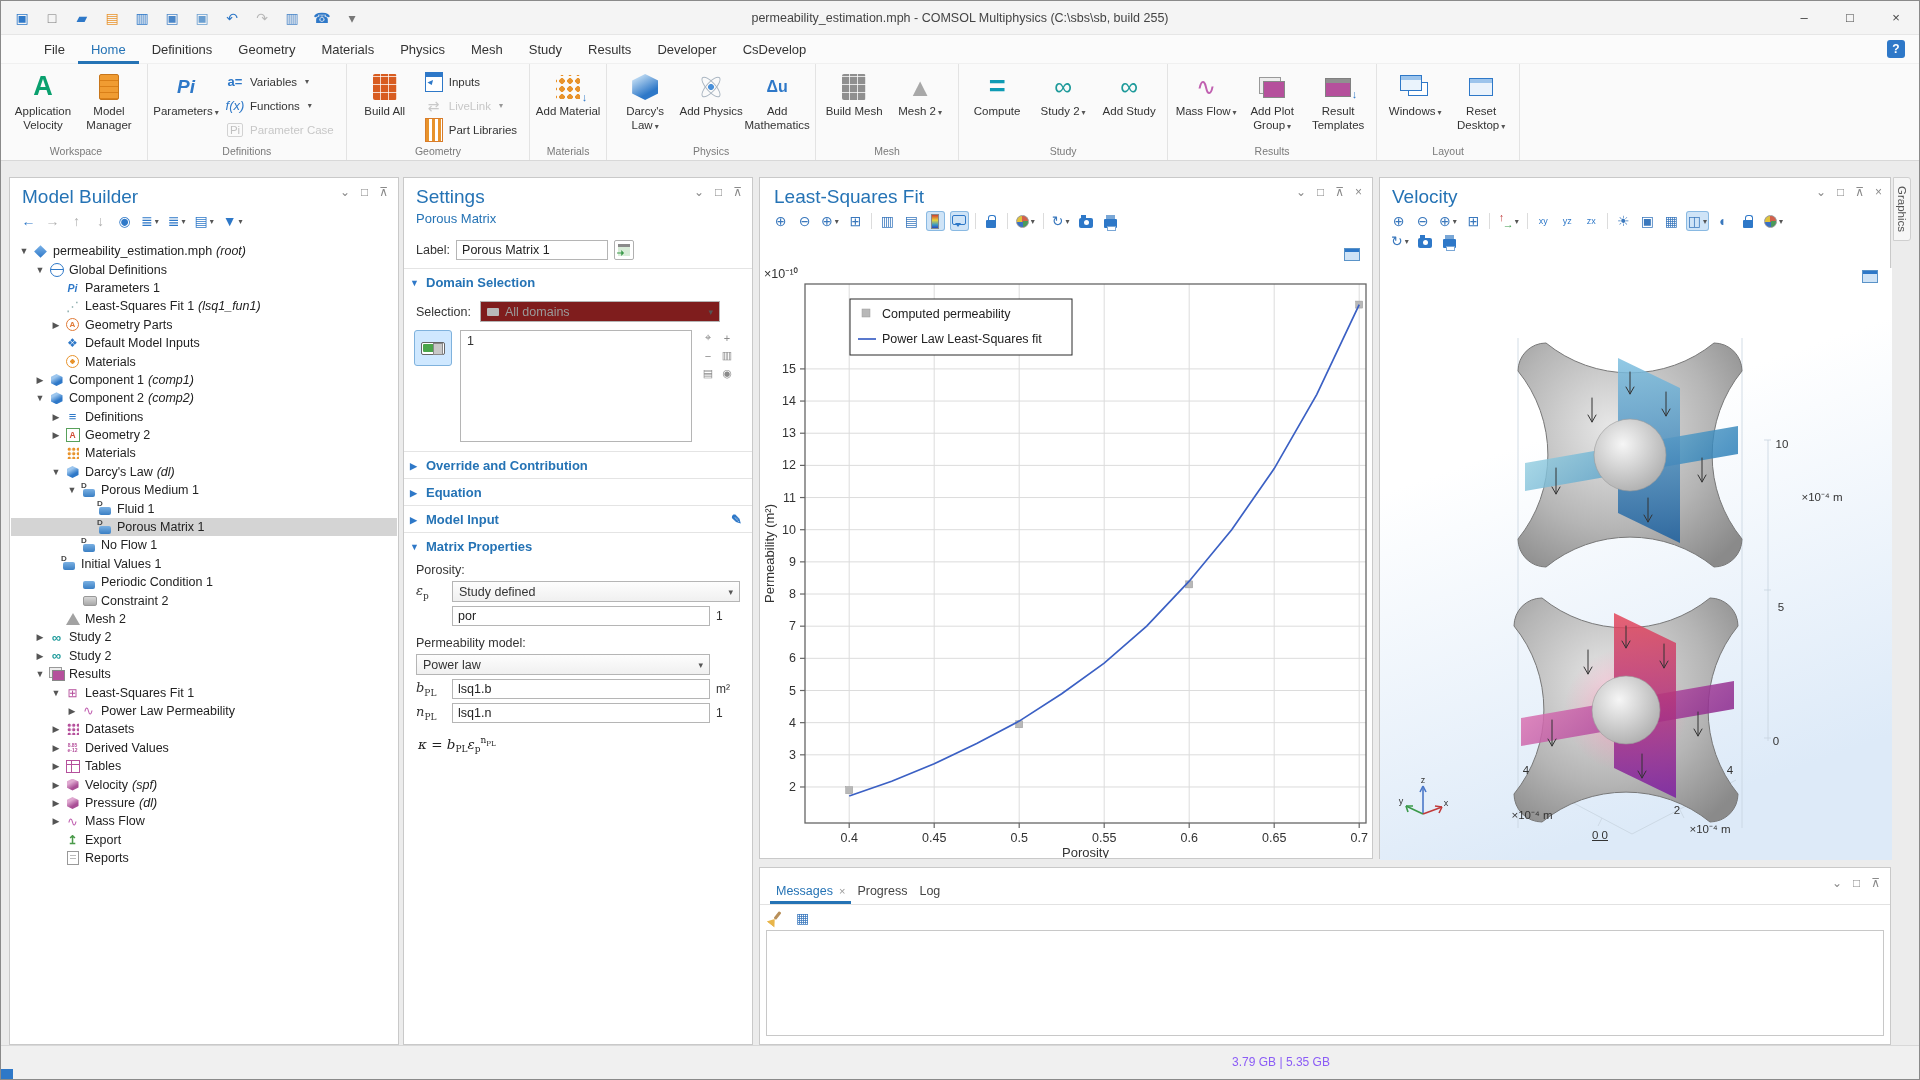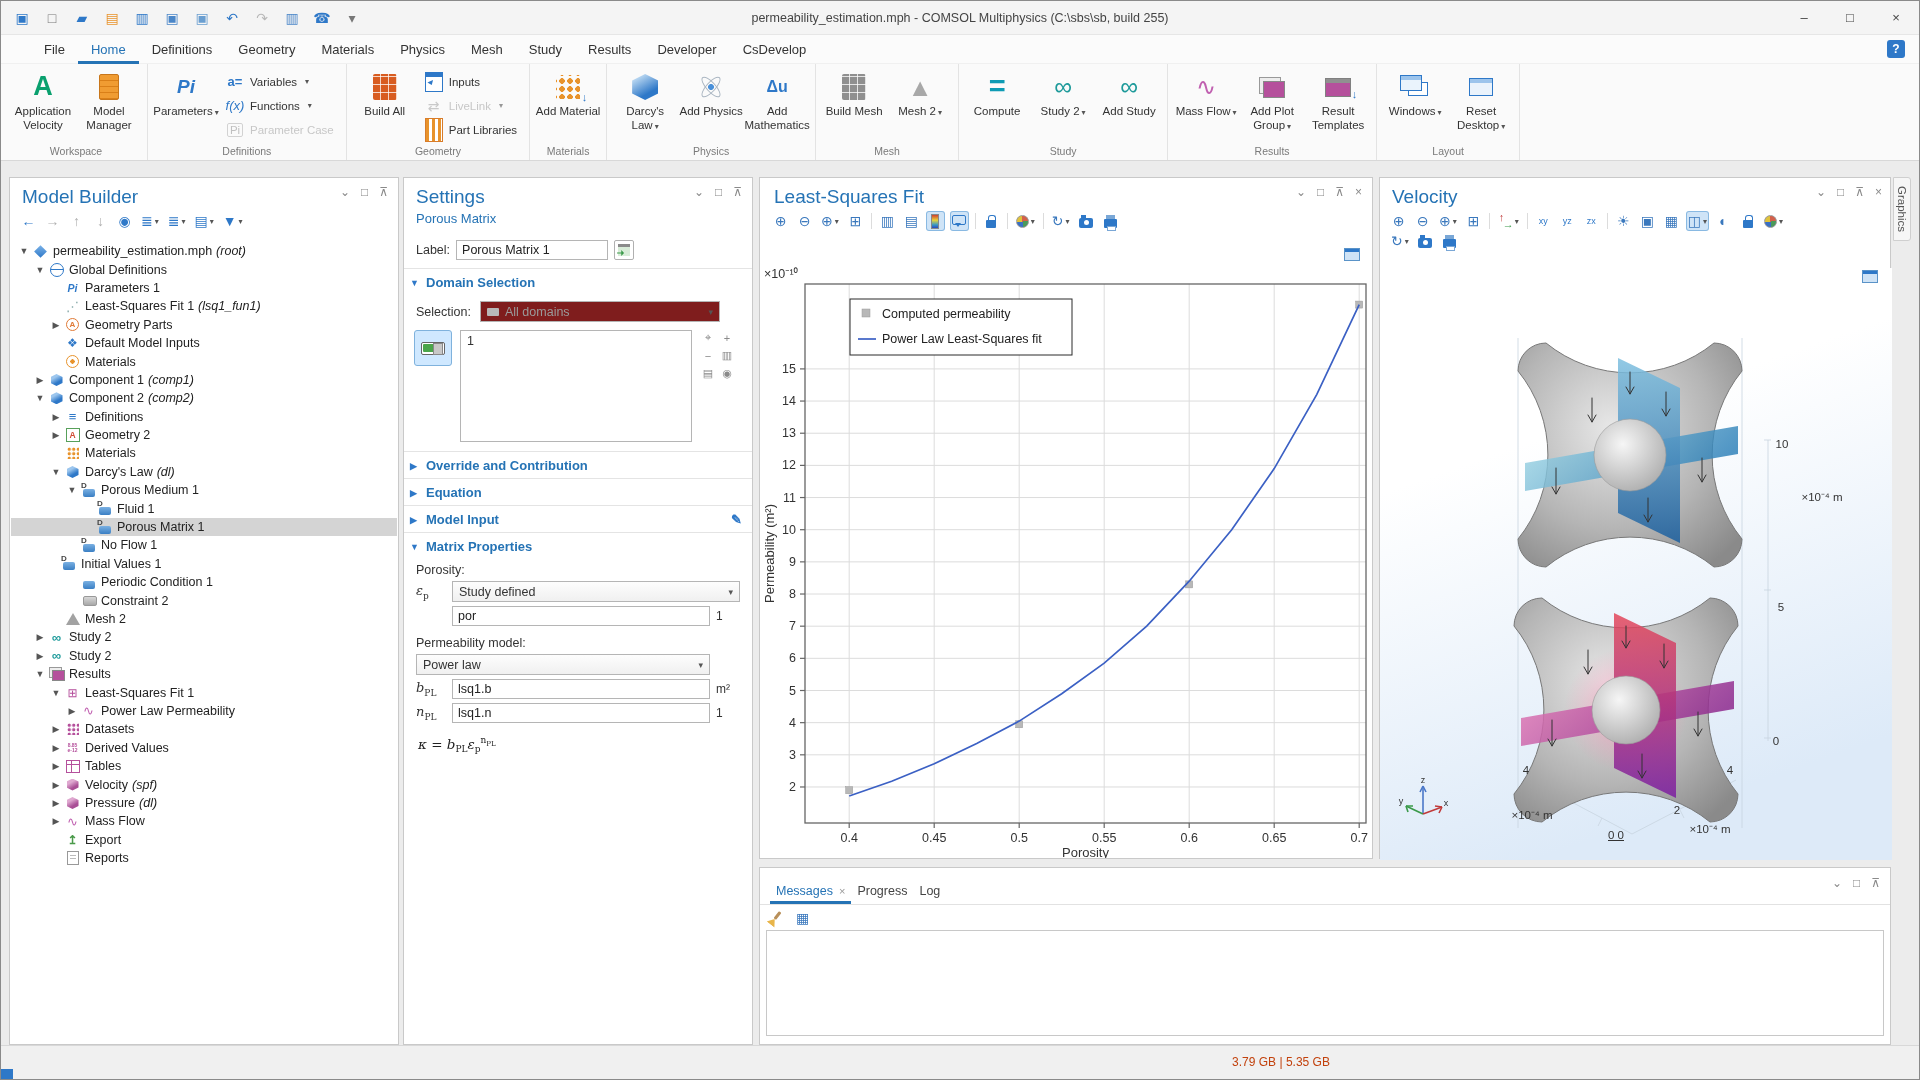--- a/index.html
+++ b/index.html
@@ -221,21 +221,21 @@
   .mtab .closex{color:#999;font-size:11px}
   #msg-area{position:absolute;left:6px;right:6px;top:62px;bottom:8px;background:#fff;border:1px solid #c8c8c8}
 
   
   #graphics-strip{position:absolute;left:1892,top:16px;width:26px}
   .vtab{writing-mode:vertical-rl;font-size:11.5px;color:#555;background:#f6f6f6;border:1px solid #cfcfcf;
         padding:8px 2px;border-radius:0 3px 3px 0}
 
   
   #statusbar{position:absolute;left:0;right:0;bottom:0;height:34px;background:#f0f0f0;border-top:1px solid #d8d8d8}
-  #status-mem{position:absolute;left:1180px;width:200px;text-align:center;top:9px;font-size:12px;color:#c2410c}
+  #status-mem{position:absolute;left:1180px;width:200px;text-align:center;top:9px;font-size:12px;color:#8b5cf6}
   #status-square{position:absolute;left:0;bottom:0;width:12px;height:10px;background:#2e78c8}
 </style>
 </head>
 <body>
 
 <div id="titlebar">
   <div id="qa">
       <span class="qa-ic" style="color: rgb(46, 120, 200);">▣</span>
       <span class="qa-ic" style="color: rgb(119, 119, 119);">□</span>
       <span class="qa-ic" style="color: rgb(46, 120, 200);">▰</span>
@@ -1081,21 +1081,21 @@
 
     <div id="vel-anns">
         <span class="vel-ann" style="left: 402px; top: 266px;">10</span>
         <span class="vel-ann" style="left: 442px; top: 318px;">×10⁻⁴ m</span>
         <span class="vel-ann" style="left: 401px; top: 429px;">5</span>
         <span class="vel-ann" style="left: 396px; top: 563px;">0</span>
         <span class="vel-ann" style="left: 146px; top: 592px;">4</span>
         <span class="vel-ann" style="left: 350px; top: 592px;">4</span>
         <span class="vel-ann" style="left: 297px; top: 632px;">2</span>
         <span class="vel-ann" style="left: 152px; top: 636px;">×10⁻⁴ m</span>
-        <span class="vel-ann" style="left: 236px; top: 657px; text-decoration: underline;">0 0</span>
+        <span class="vel-ann" style="left: 220px; top: 657px; text-decoration: underline;">0 0</span>
         <span class="vel-ann" style="left: 330px; top: 650px;">×10⁻⁴ m</span>
       </div>
 
     <svg id="triad" width="54" height="52" viewBox="0 0 54 52" style="position:absolute;left:16px;top:596px">
       <g stroke-width="1.6" fill="none">
         <path d="M27 40 L27 12" stroke="#4a77c8"></path>
           <path d="M27 12 l-3 6 M27 12 l3 6" stroke="#4a77c8"></path>
         <path d="M27 40 L10 32" stroke="#3a9a4a"></path>
           <path d="M10 32 l7 0 M10 32 l2 6" stroke="#3a9a4a"></path>
         <path d="M27 40 L46 33" stroke="#c03a3a"></path>

